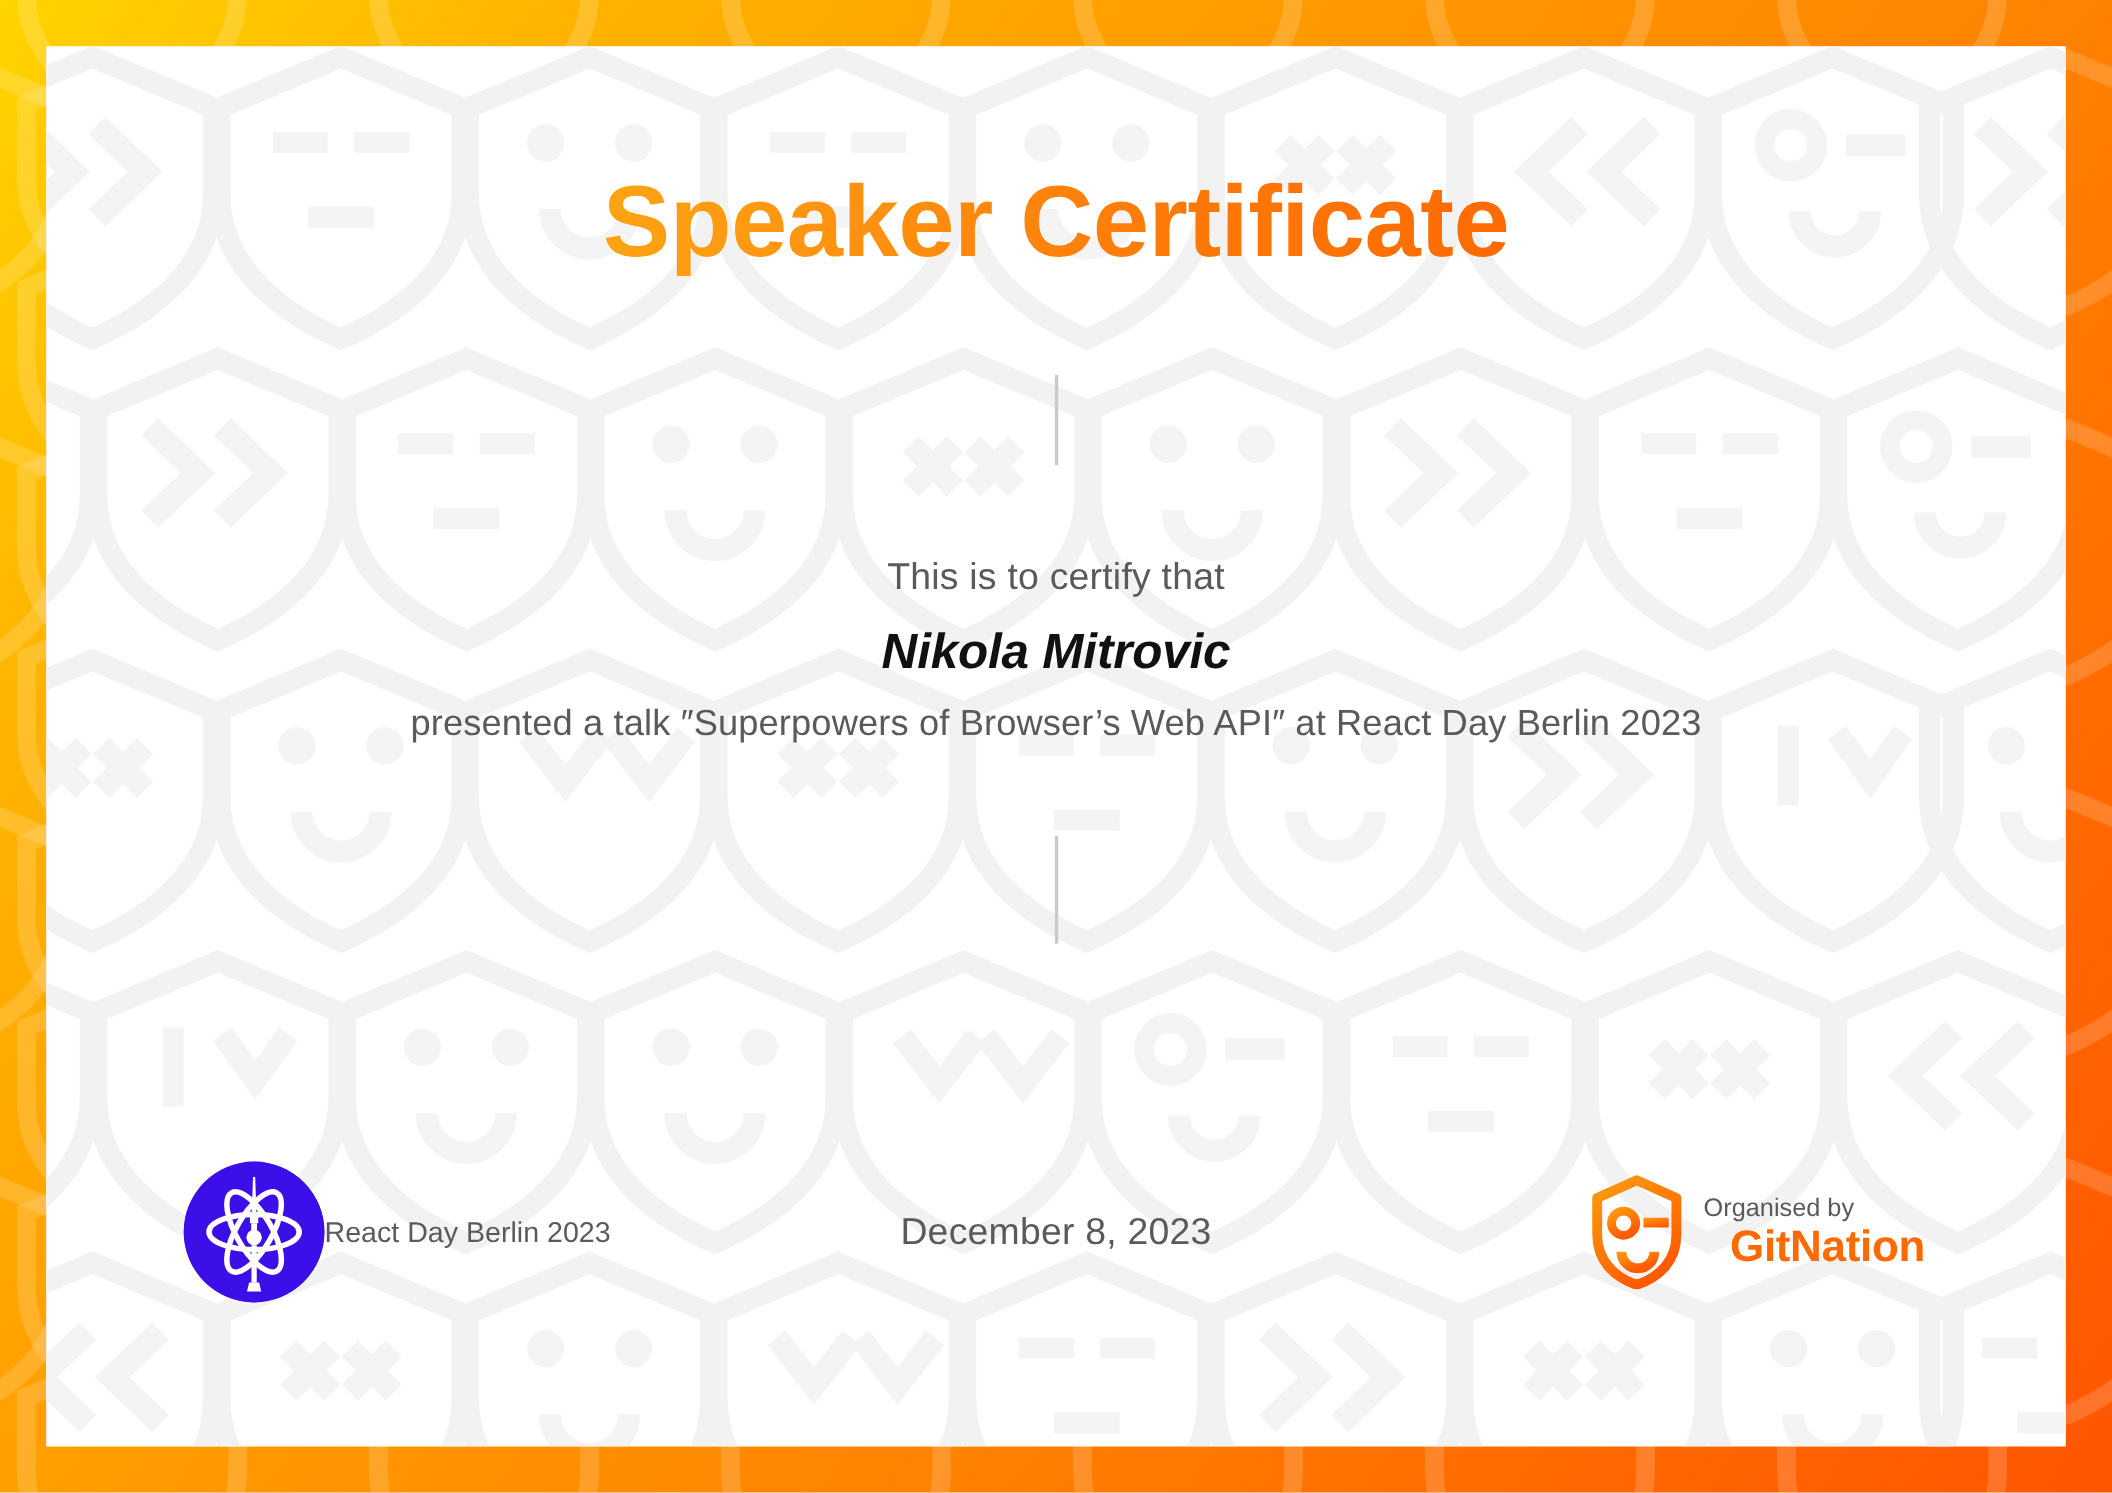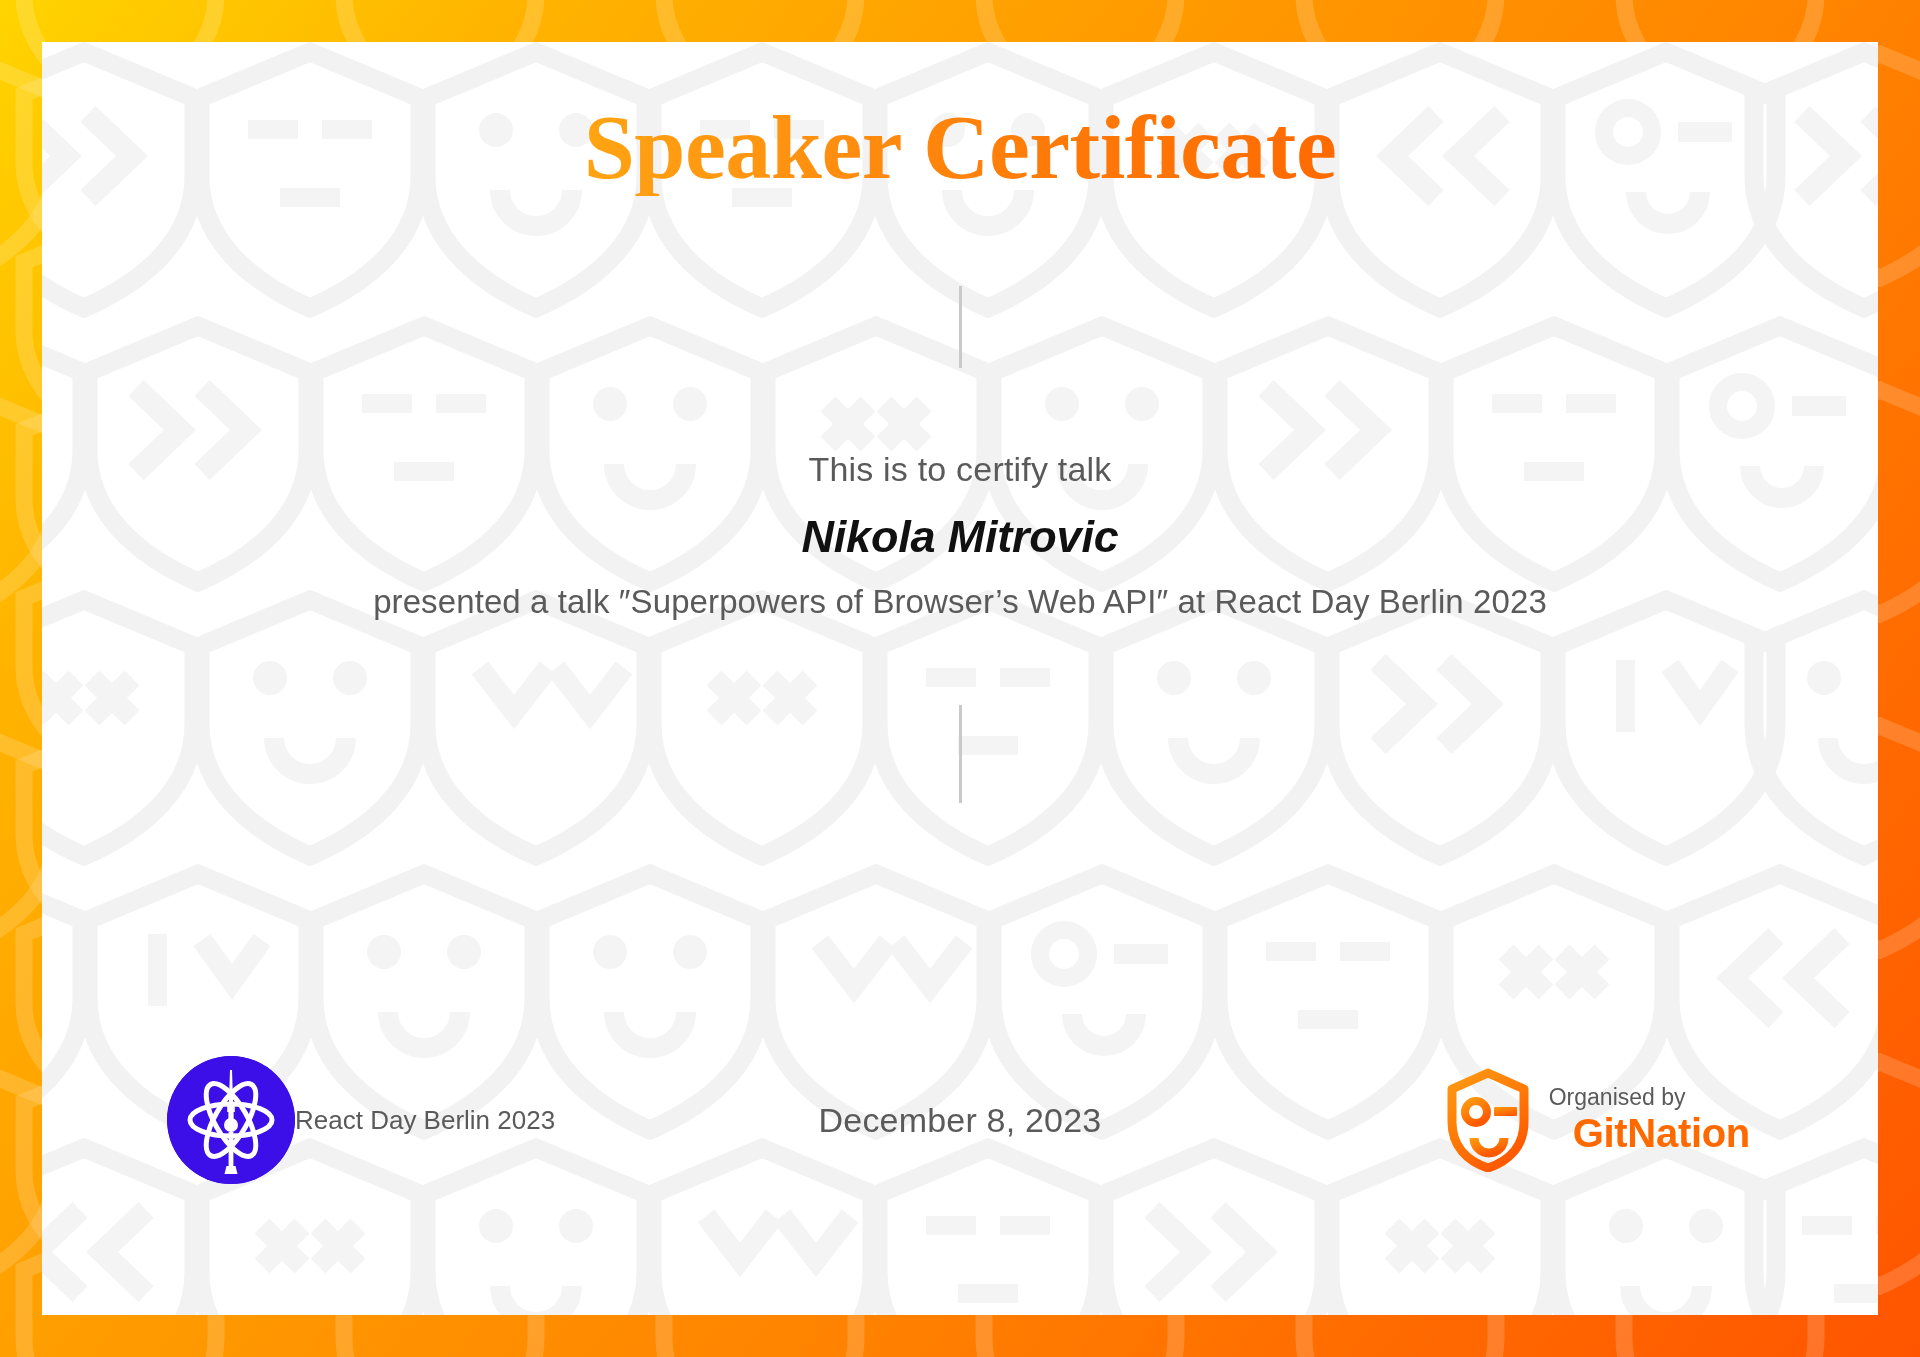--- a/index.html
+++ b/index.html
@@ -53,32 +53,31 @@
     position: absolute;
     inset: 0;
     display: flex;
     flex-direction: column;
     align-items: center;
     z-index: 2;
   }
 
   
   .title {
-    margin-top: 57px;
+    margin-top: 112px;
     font-size: 92px;
     font-weight: 700;
     letter-spacing: -0.5px;
     line-height: 1.05;
     background: linear-gradient(96deg, #ffa412 0%, #ff9211 28%, #ff7a08 62%, #ff6a00 100%);
     -webkit-background-clip: text;
     background-clip: text;
     color: transparent;
     -webkit-text-fill-color: transparent;
     white-space: nowrap;
-    font-family: Liberation Serif, serif;
   }
 
   
   .divider {
     width: 3px;
     background: #c9c9c9;
   }
   .divider-top {
     height: 82px;
     margin-top: 90px;
@@ -465,21 +464,21 @@
             <use href="#face-b"></use>
           </g>
       </g>
     </svg>
 
     <div class="page-inner">
       <div class="title">Speaker Certificate</div>
 
       <div class="divider divider-top"></div>
 
-      <div class="certify-line">This is to certify talk</div>
+      <div class="certify-line">This is to certify that</div>
 
       <div class="recipient-name">Nikola Mitrovic</div>
 
       <div class="talk-line">presented a talk ″Superpowers of Browser’s Web API″ at React Day Berlin 2023</div>
 
       <div class="divider divider-bottom"></div>
     </div>
 
     <div class="footer">
 

